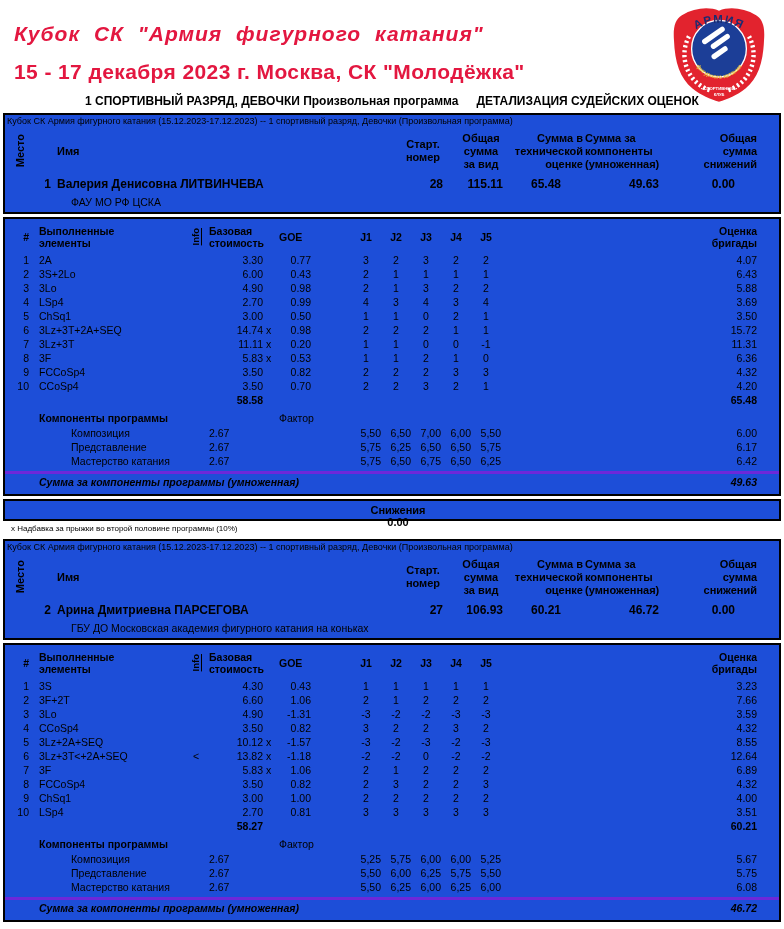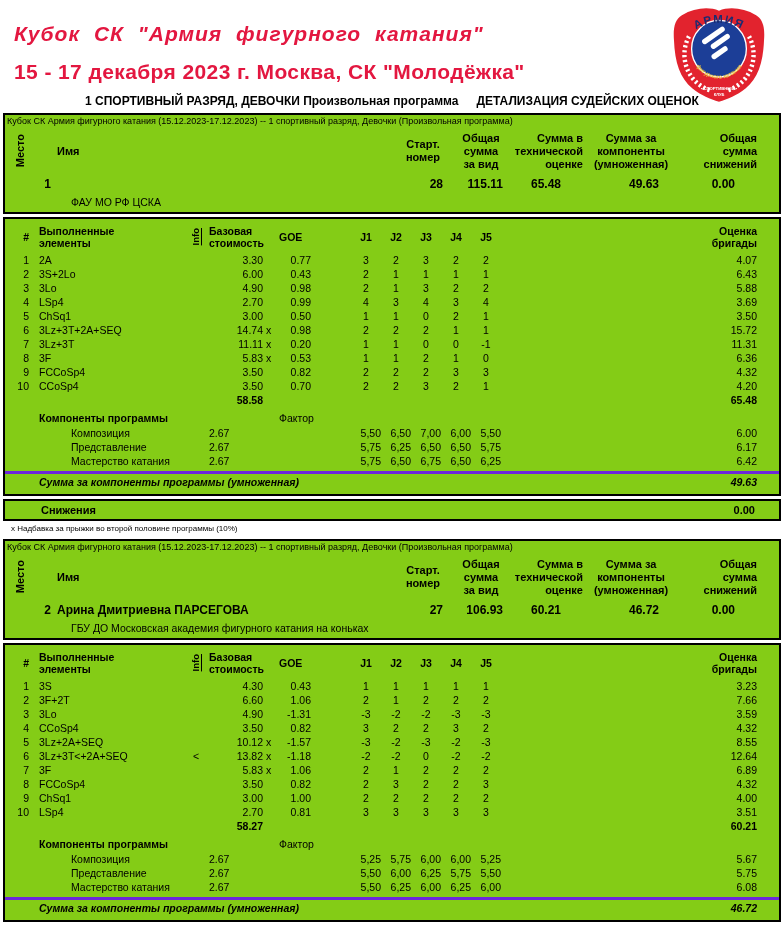--- a/index.html
+++ b/index.html
@@ -12,35 +12,35 @@
        font-family:"Liberation Sans",sans-serif;color:#000;}
   .hdr{position:relative;padding:22px 14px 0;}
   .title1{color:var(--red);font-style:italic;font-weight:bold;font-size:21px;
           letter-spacing:1px;word-spacing:7px;}
   .title2{color:var(--red);font-weight:bold;font-size:21px;margin-top:14px;letter-spacing:.4px;}
   .logo{position:absolute;top:4px;right:12px;width:106px;height:100px;}
   .center-head{text-align:center;margin-top:10px;}
   .event-title{font-weight:bold;font-size:14px;}
   .cat-line{font-weight:bold;font-size:12px;margin-top:6px;display:flex;justify-content:center;gap:18px;}
   .block{margin:5px 3px 0;}
-  .box{border:2px solid #000;background:#84cc16;}
+  .box{border:2px solid #000;background:#1d4ed8;}
   
   .head-box{padding:1px 0 4px;}
   .caption{font-size:9px;line-height:11px;padding-left:2px;}
   .hg{display:grid;grid-template-columns:var(--head-cols);grid-template-rows:44px 16px 13px;
       row-gap:3px;align-items:center;margin-top:2px;}
   .pre{white-space:pre-line;}
   .hc{font-weight:bold;font-size:11px;line-height:13px;}
   .hc-mesto{grid-column:1;grid-row:1;writing-mode:vertical-rl;transform:rotate(180deg);
             justify-self:center;align-self:center;}
   .hc-name{grid-column:3;grid-row:1;padding-left:6px;}
   .hc-start{grid-column:4;grid-row:1;text-align:center;}
   .hc-total{grid-column:5;grid-row:1;text-align:center;}
   .hc-tech{grid-column:6;grid-row:1;text-align:right;padding-right:2px;}
-  .hc-comp{grid-column:7;grid-row:1;text-align:center;padding-right:4px;}
+  .hc-comp{grid-column:7;grid-row:1;text-align:left;padding-right:4px;}
   .hc-ded{grid-column:8;grid-row:1;text-align:right;padding-right:8px;}
   .hv{font-weight:bold;font-size:12px;grid-row:2;}
   .hv-place{grid-column:2;text-align:right;}
   .hv-name{grid-column:3;padding-left:6px;}
   .hv-start{grid-column:4;text-align:right;padding-right:12px;}
   .hv-total{grid-column:5;text-align:right;padding-right:4px;}
   .hv-tech{grid-column:6;text-align:right;padding-right:24px;}
   .hv-comp{grid-column:7;text-align:right;padding-right:22px;}
   .hv-ded{grid-column:8;text-align:right;padding-right:30px;}
   .hv-club{grid-column:3;grid-row:3;font-weight:normal;font-size:10.5px;padding-left:20px;}
@@ -66,21 +66,21 @@
   .ct-row{font-size:10.5px;line-height:16px;margin-top:2px;}
   .ct-label{grid-column:3/5;font-weight:bold;}
   .ct-factor{grid-column:7;white-space:nowrap;}
   .crow{font-size:10.5px;line-height:14px;}
   .cc-label{grid-column:3/5;margin-left:32px;}
   .cc-factor{grid-column:5/8;text-align:left;}
   .sum-row{border-top:3px solid #6d28d9;margin-top:3px;font-weight:bold;font-size:10.5px;line-height:17px;font-style:italic;}
   .sum-label{grid-column:3/11;}
   
   .ded-box{margin-top:3px;display:flex;justify-content:space-between;align-items:center;
-           padding:3px 24px 3px 36px;font-weight:bold;font-size:11px;height:22px;}
+           padding:3px 24px 3px 36px;font-weight:bold;font-size:11px;height:22px;flex-direction:column;}
   .footnote{font-size:8px;line-height:10px;margin:3px 0 4px 8px;}
   .fn-gap{display:inline-block;width:14px;}
 </style>
 </head>
 <body>
 
 <div class="hdr">
   <div class="title1">Кубок СК "Армия фигурного катания"</div>
   <div class="title2">15 - 17 декабря 2023 г. Москва, СК "Молодёжка"</div>
   <svg class="logo" viewBox="0 0 120 112">
@@ -130,20 +130,21 @@
         <div class="hc hc-tech pre">Сумма в
 технической
 оценке</div>
         <div class="hc hc-comp pre">Сумма за
 компоненты
 (умноженная)</div>
         <div class="hc hc-ded pre">Общая
 сумма
 снижений</div>
         <div class="hv hv-place">1</div>
+        <div class="hv hv-name">Валерия Денисовна ЛИТВИНЧЕВА</div>
         <div class="hv hv-start">28</div>
         <div class="hv hv-total">115.11</div>
         <div class="hv hv-tech">65.48</div>
         <div class="hv hv-comp">49.63</div>
         <div class="hv hv-ded">0.00</div>
         <div class="hv-club">ФАУ МО РФ ЦСКА</div>
       </div>
     </div>
     <div class="box detail-box">
       <div class="ehead">

